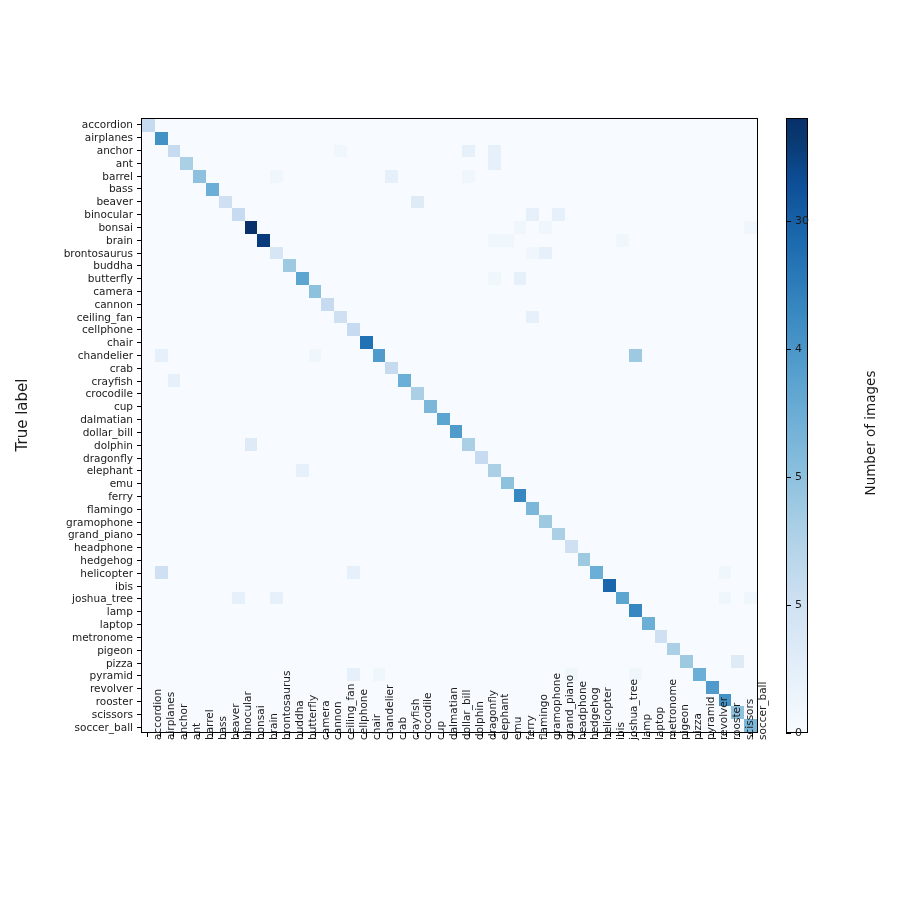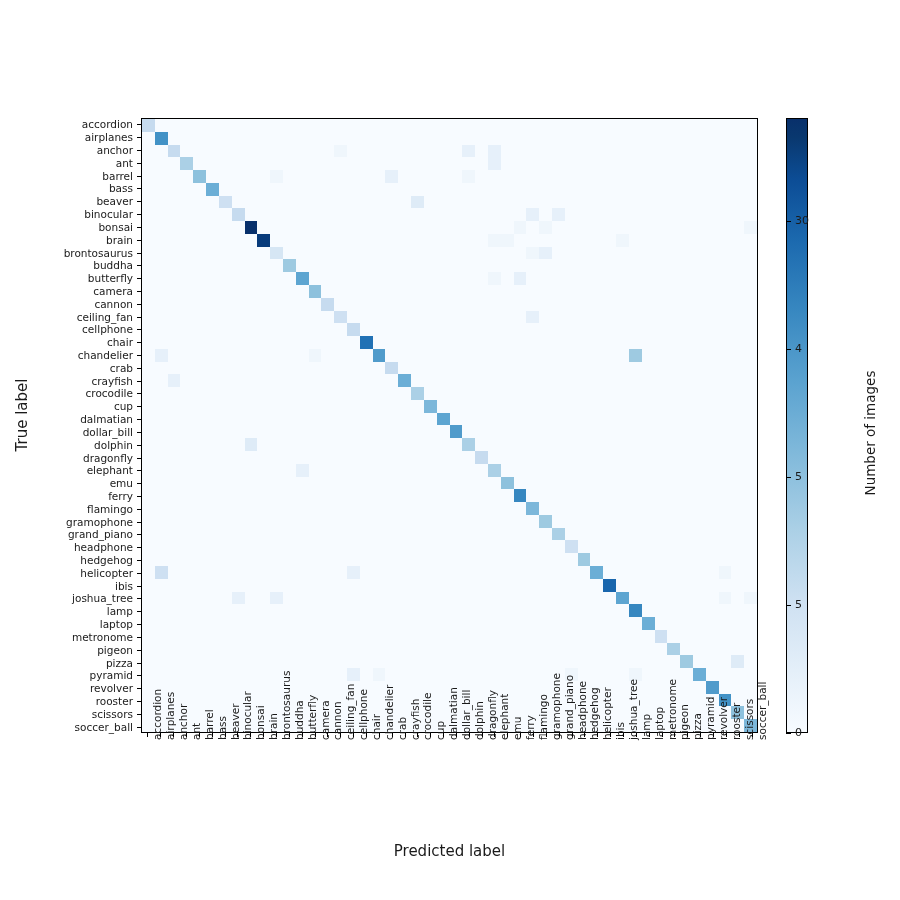--- a/index.html
+++ b/index.html
@@ -2645,21 +2645,20 @@
       <div class="xtickmark" style="left: 674.448px;"></div>
       <div class="xtickmark" style="left: 687.302px;"></div>
       <div class="xtickmark" style="left: 700.156px;"></div>
       <div class="xtickmark" style="left: 713.01px;"></div>
       <div class="xtickmark" style="left: 725.865px;"></div>
       <div class="xtickmark" style="left: 738.719px;"></div>
       <div class="xtickmark" style="left: 751.573px;"></div>
     </div>
 
   <div class="ylabel">True label</div>
-  <div class="xlabel">Predicted label</div>
 
   <div id="cbar"></div>
   <div id="cbticks">
       <div class="cbtickmark" style="top: 733px;"></div>
       <div class="cbtick" style="top: 726px;">0</div>
       <div class="cbtickmark" style="top: 604.875px;"></div>
       <div class="cbtick" style="top: 597.875px;">5</div>
       <div class="cbtickmark" style="top: 476.75px;"></div>
       <div class="cbtick" style="top: 469.75px;">5</div>
       <div class="cbtickmark" style="top: 348.625px;"></div>

